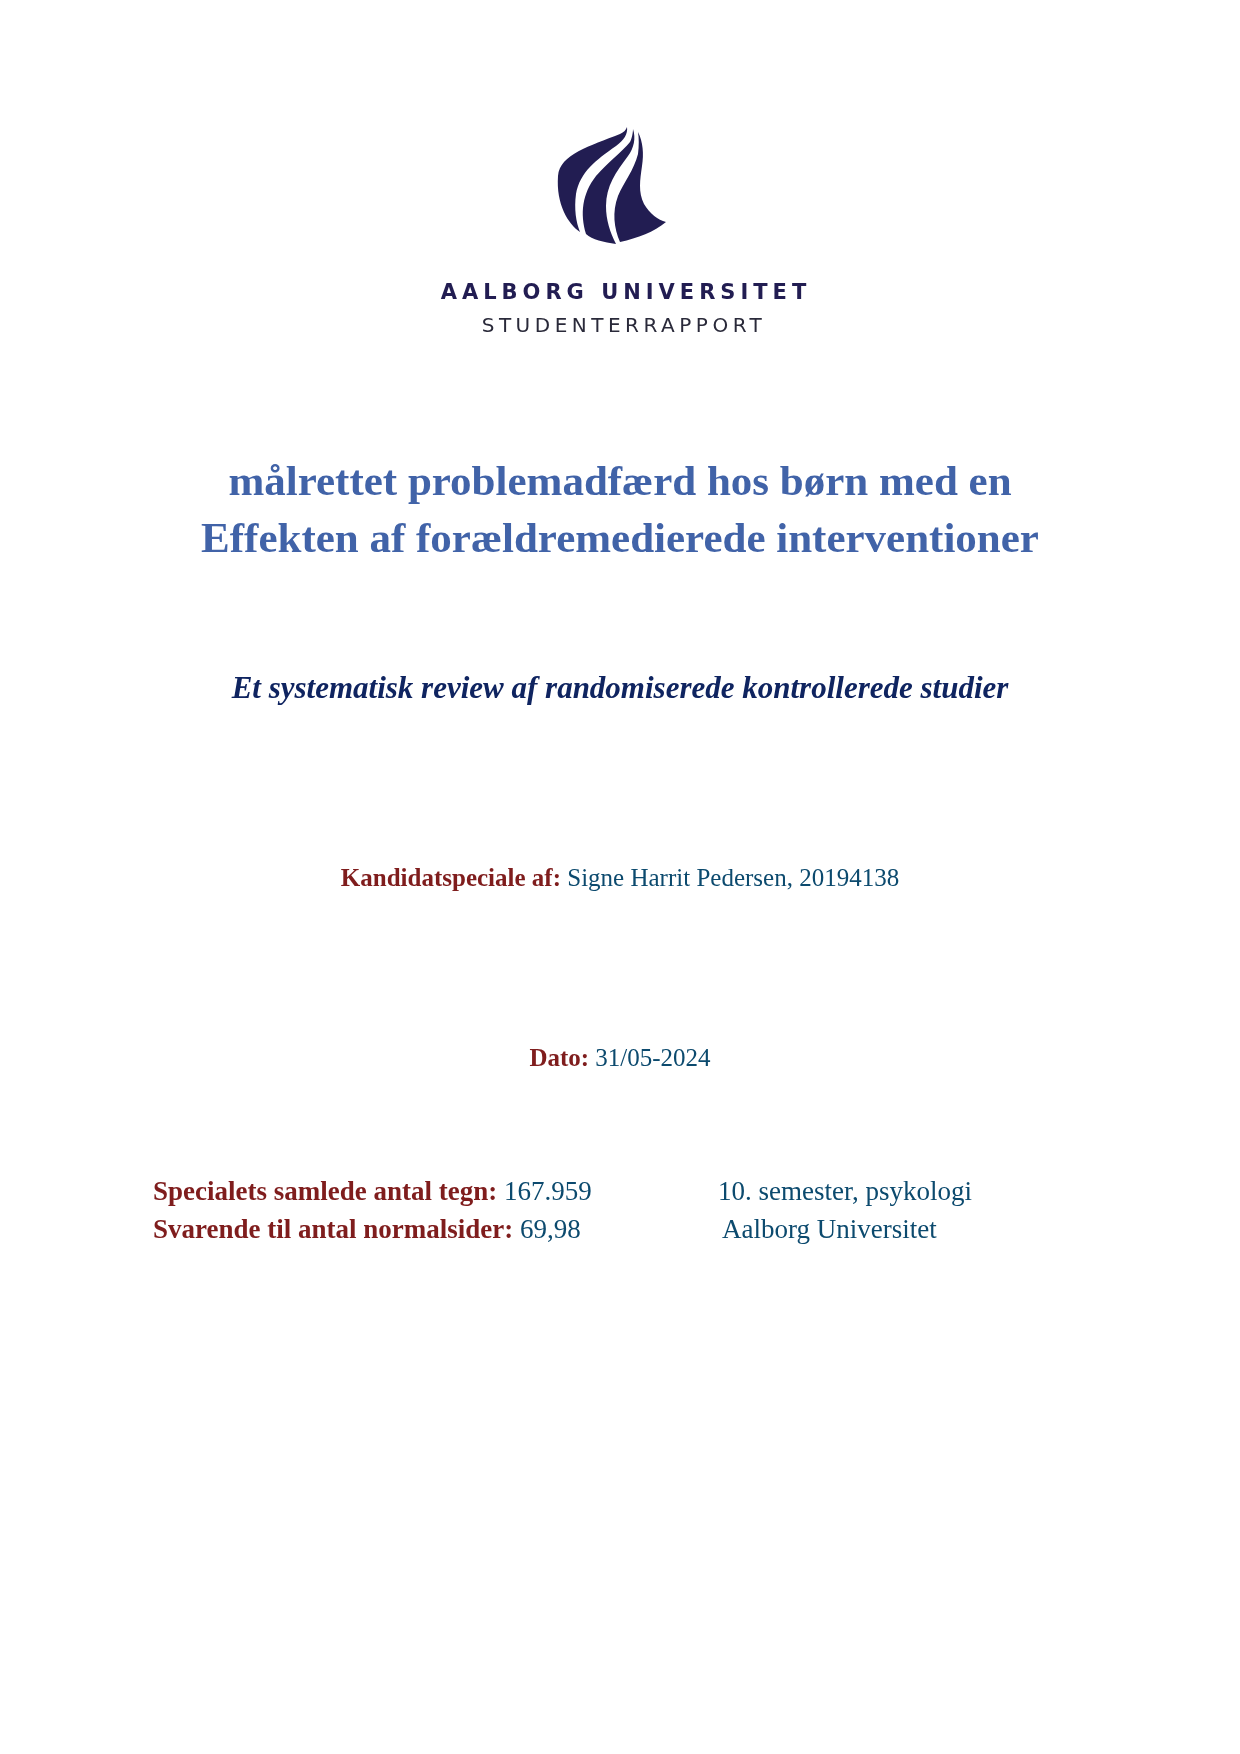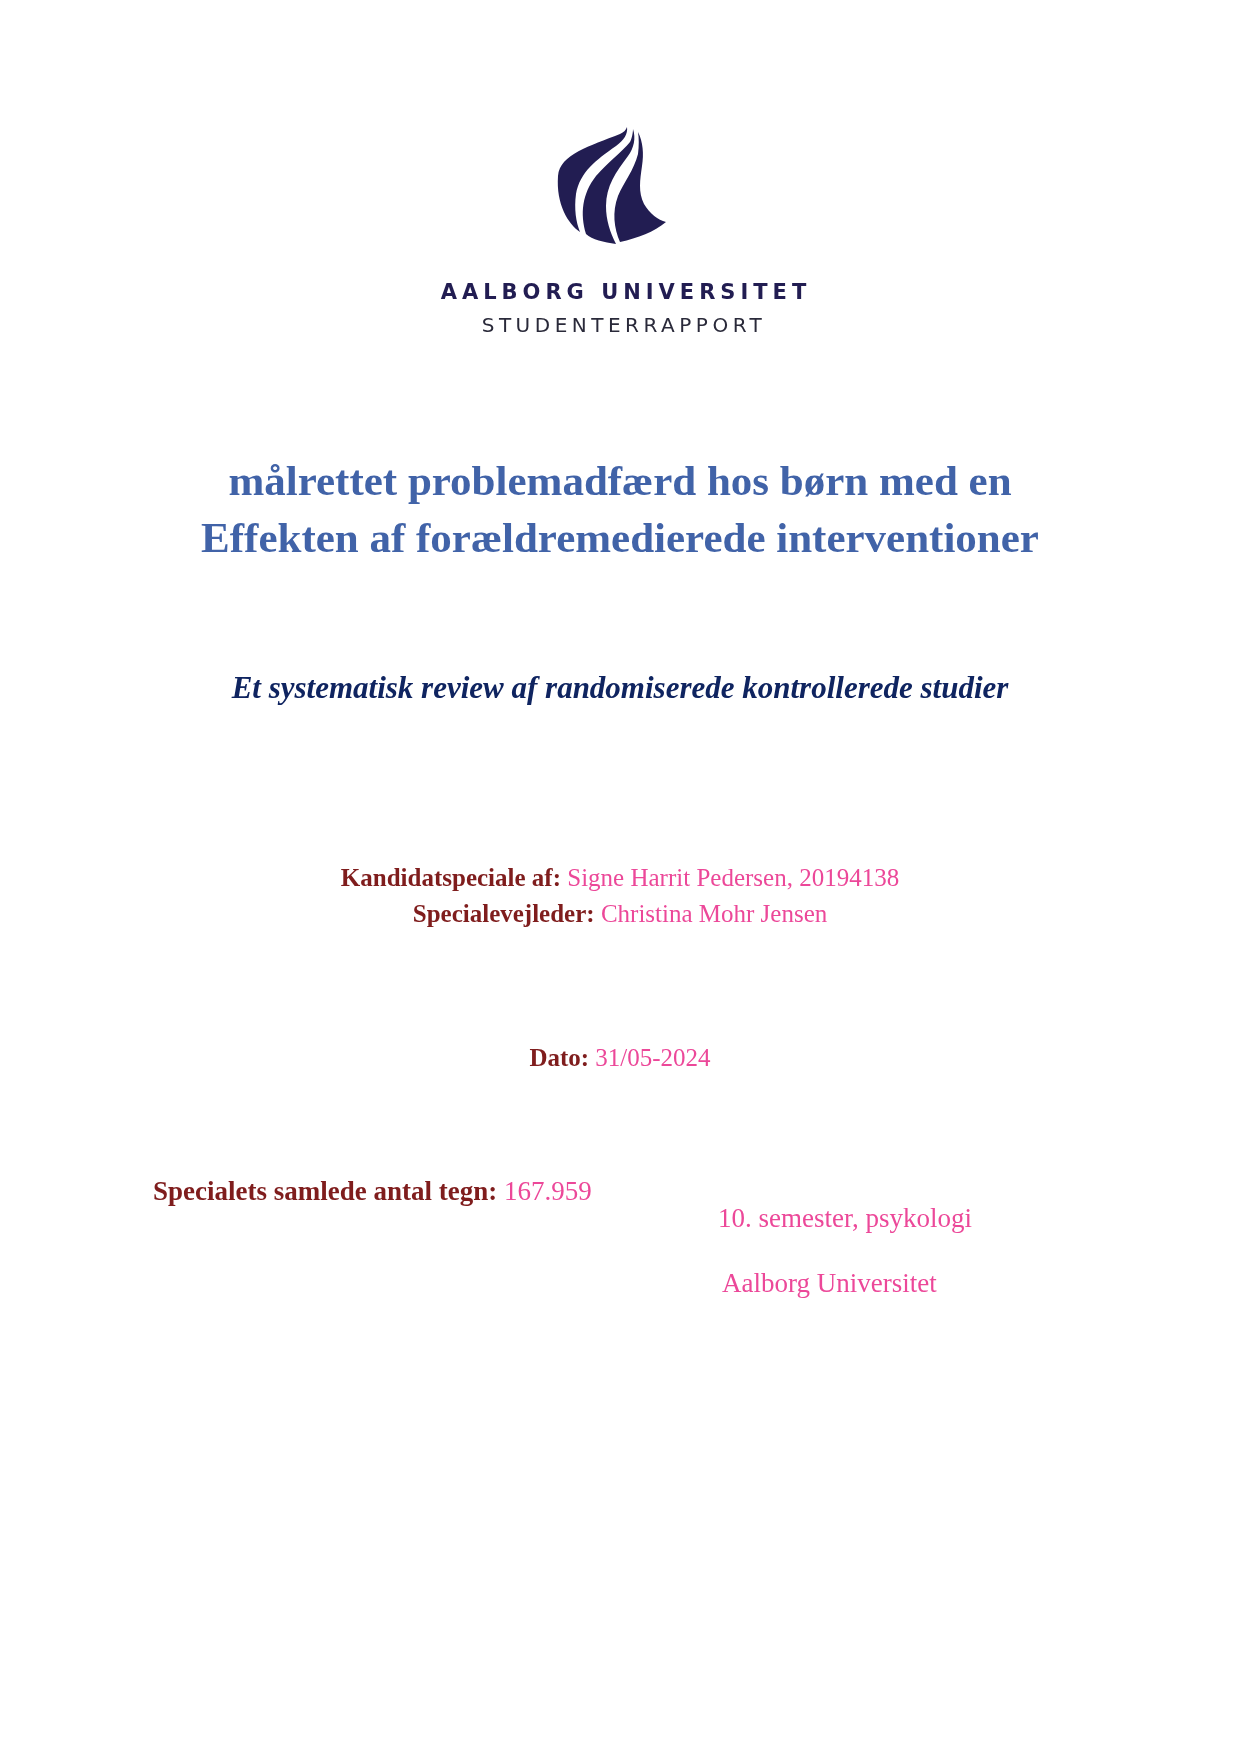--- a/index.html
+++ b/index.html
@@ -11,21 +11,21 @@
   .brand-name { top: 280px; font-size: 21px; font-weight: bold; letter-spacing: 5px; padding-left: 6px; }
   .brand-sub  { top: 313px; font-size: 20px; letter-spacing: 4.5px; color: #2a2a3a; font-weight: normal; padding-left: 4px; }
   .title { position: absolute; left: 100px; width: 1040px; top: 452px; text-align: center;
            font-size: 43px; font-weight: bold; line-height: 57px; color: #4163a8; }
   .subtitle { position: absolute; left: 0; width: 1240px; top: 670px; text-align: center;
               font-size: 31px; font-weight: bold; font-style: italic; color: #0f2460; }
   .meta { position: absolute; left: 0; width: 1240px; text-align: center; font-size: 25px; line-height: 36px; }
   .meta-block { top: 860px; }
   .date-block { top: 1040px; }
   .lbl { font-weight: bold; color: #7f1d1d; }
-  .val { color: #ec4899; margin-top: 27px; }
+  .val { color: #0c4a6e; }
   .stats { position: absolute; top: 1172px; font-size: 27px; line-height: 38px; }
   .stats-left { left: 153px; }
   .stats-right { left: 718px; }
   .row { white-space: nowrap; }
   .stats-right .row:nth-child(2) { padding-left: 4px; }
 </style>
 </head>
 <body>
 
 <svg class="logo" viewBox="0 0 130 120" xmlns="http://www.w3.org/2000/svg">
@@ -42,34 +42,34 @@
   <div>Effekten af forældremedierede interventioner</div>
 </div>
 
 <div class="subtitle">Et systematisk review af randomiserede kontrollerede studier</div>
 
 <div class="meta meta-block">
   <div class="row">
     <span class="lbl">Kandidatspeciale af:</span>
     <span class="val">Signe Harrit Pedersen, 20194138</span>
   </div>
-  <div class="row">
-    <span class="lbl">Specialevejleder:</span>
-    <span class="val">Christina Mohr Jensen</span>
-  </div>
 </div>
 
 <div class="meta date-block">
   <span class="lbl">Dato:</span>
   <span class="val">31/05-2024</span>
 </div>
 
 <div class="stats stats-left">
   <div class="row">
     <span class="lbl">Specialets samlede antal tegn:</span>
     <span class="val">167.959</span>
   </div>
+  <div class="row">
+    <span class="lbl">Svarende til antal normalsider:</span>
+    <span class="val">69,98</span>
+  </div>
 </div>
 
 <div class="stats stats-right">
   <div class="row val">10. semester, psykologi</div>
   <div class="row val">Aalborg Universitet</div>
 </div>
 
 </body></html>

